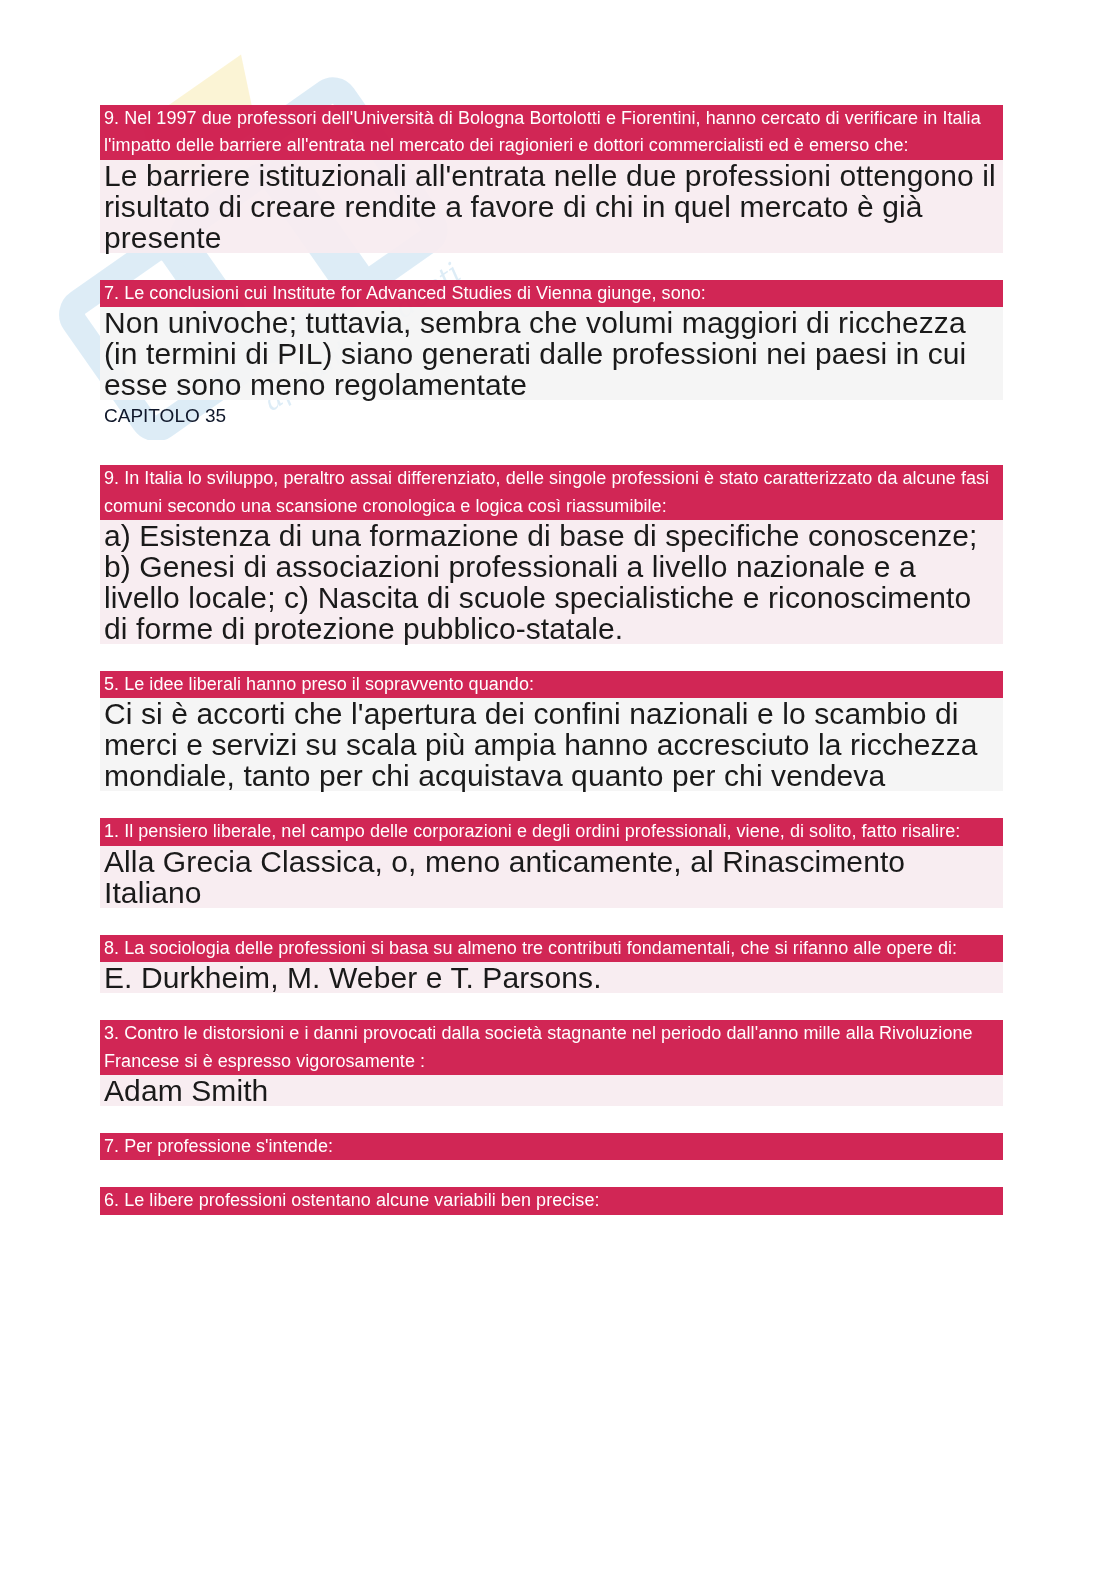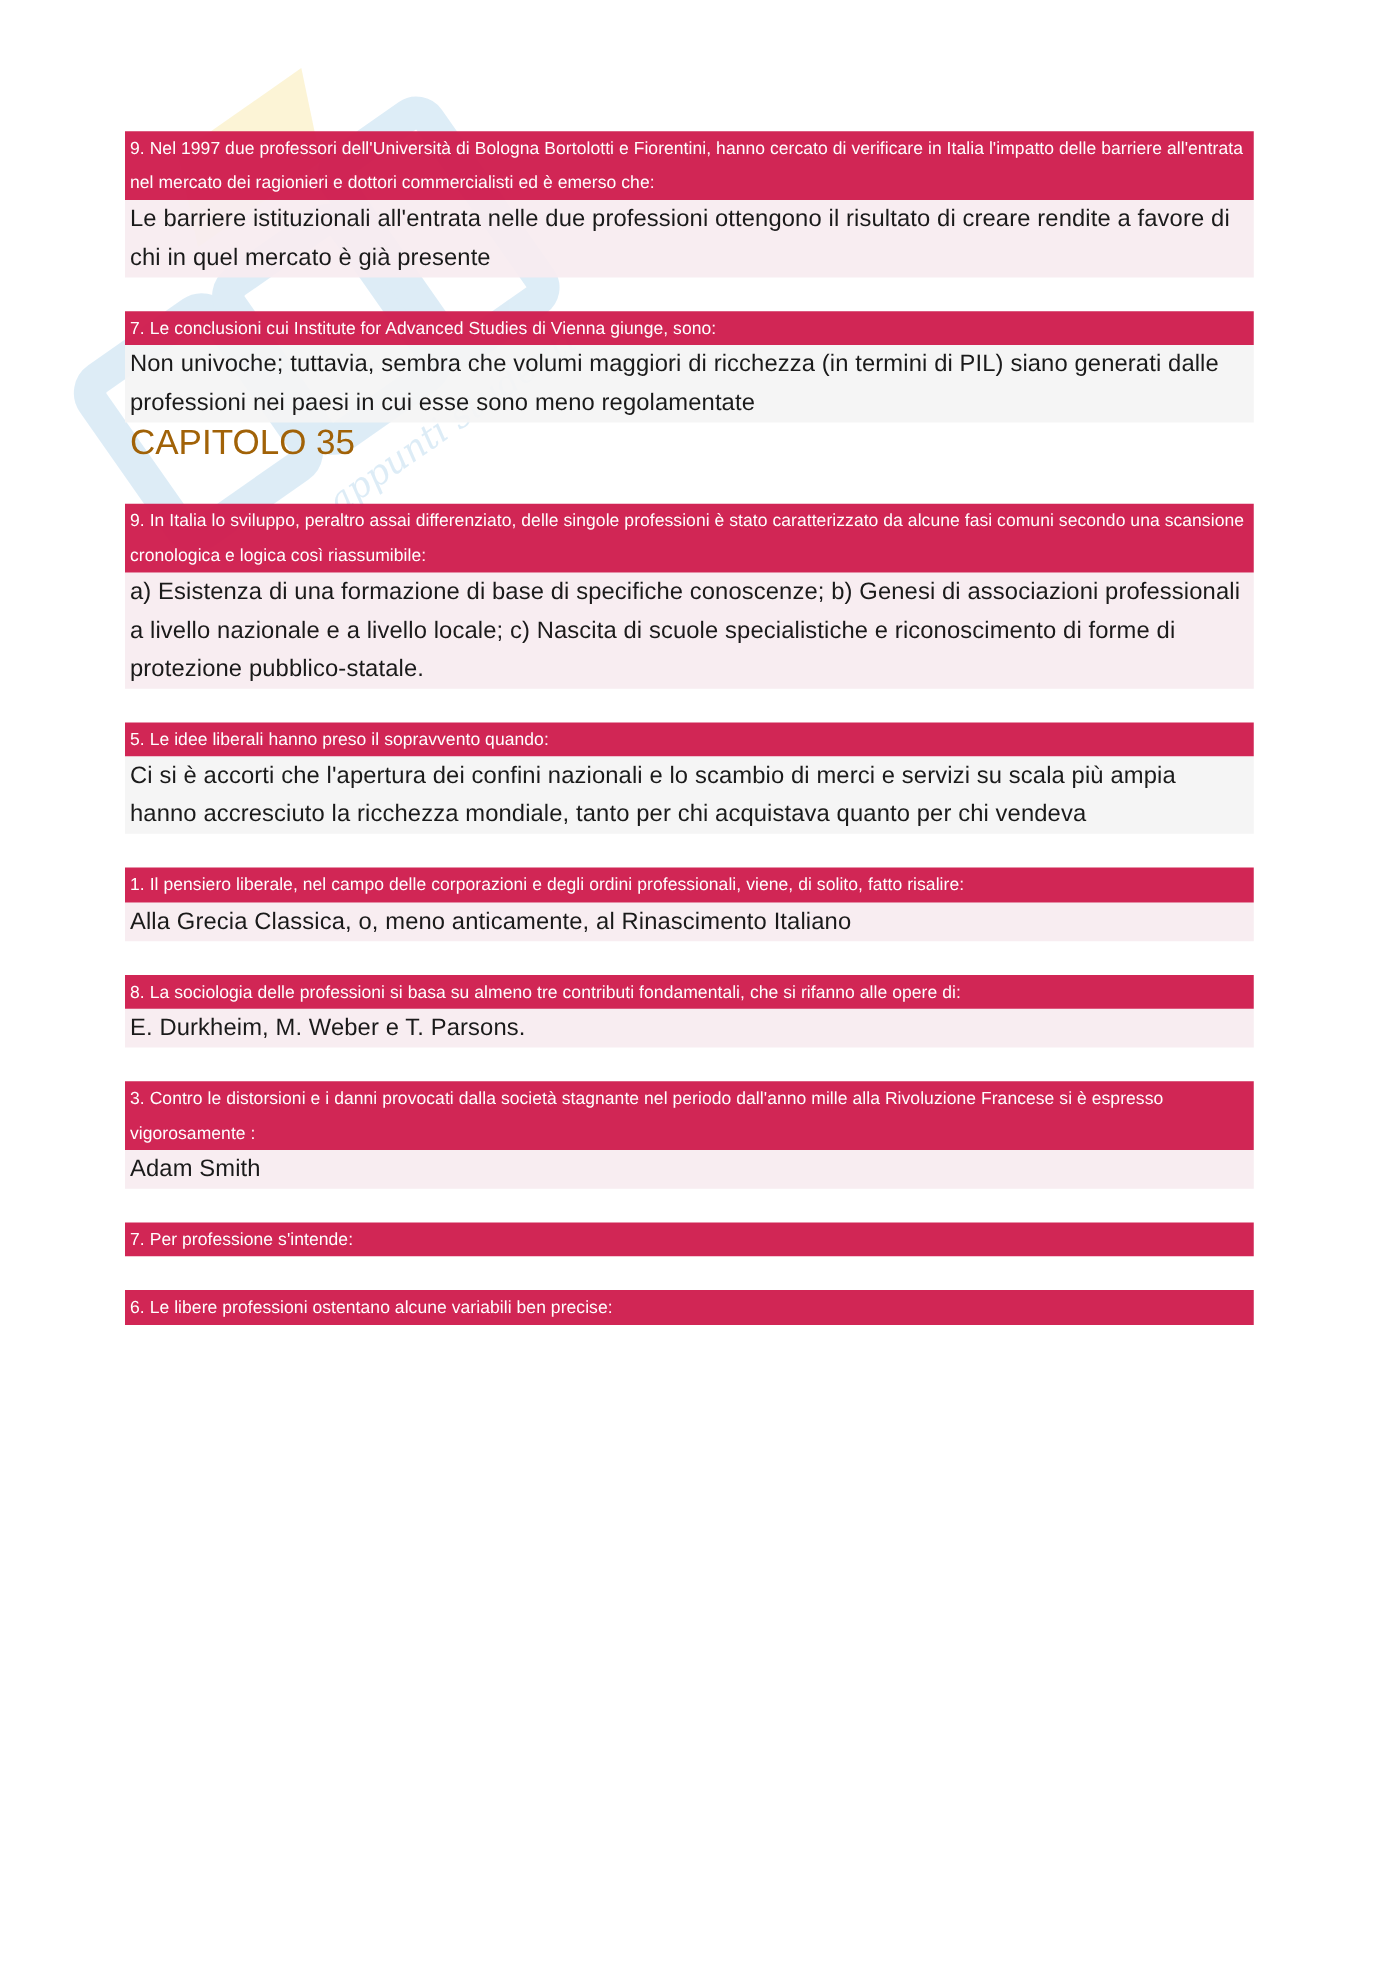--- a/index.html
+++ b/index.html
@@ -29,40 +29,40 @@
       top: 105px;
       width: 903px;
       z-index: 1;
     }
     .qa {
       margin-bottom: 27px;
     }
     .question {
       background: #d01f50;
       color: #ffffff;
-      font-size: 14px;
+      font-size: 18px;
       line-height: 27.4px;
       padding: 0 4px 0 4px;
       margin: 0;
       letter-spacing: 0.05px;
       opacity: 0.97;
     }
     .answer {
       color: #1a1a1a;
-      font-size: 19px;
+      font-size: 30px;
       line-height: 31px;
       padding: 0 4px 0 4px;
       margin: 0;
       letter-spacing: 0.1px;
     }
     .answer.pink { background: rgba(247, 236, 240, 0.92); }
     .answer.gray { background: rgba(244, 244, 244, 0.92); }
     .chapter {
-      color: #a16207;
-      font-size: 28px;
+      color: #0f172a;
+      font-size: 19px;
       line-height: 31px;
       padding: 0 4px;
       margin: 0;
     }
     .qa.has-chapter { margin-bottom: 34px; }
   </style>
 </head>
 <body>
 
 <svg class="watermark" viewBox="0 0 470 400" xmlns="http://www.w3.org/2000/svg">

